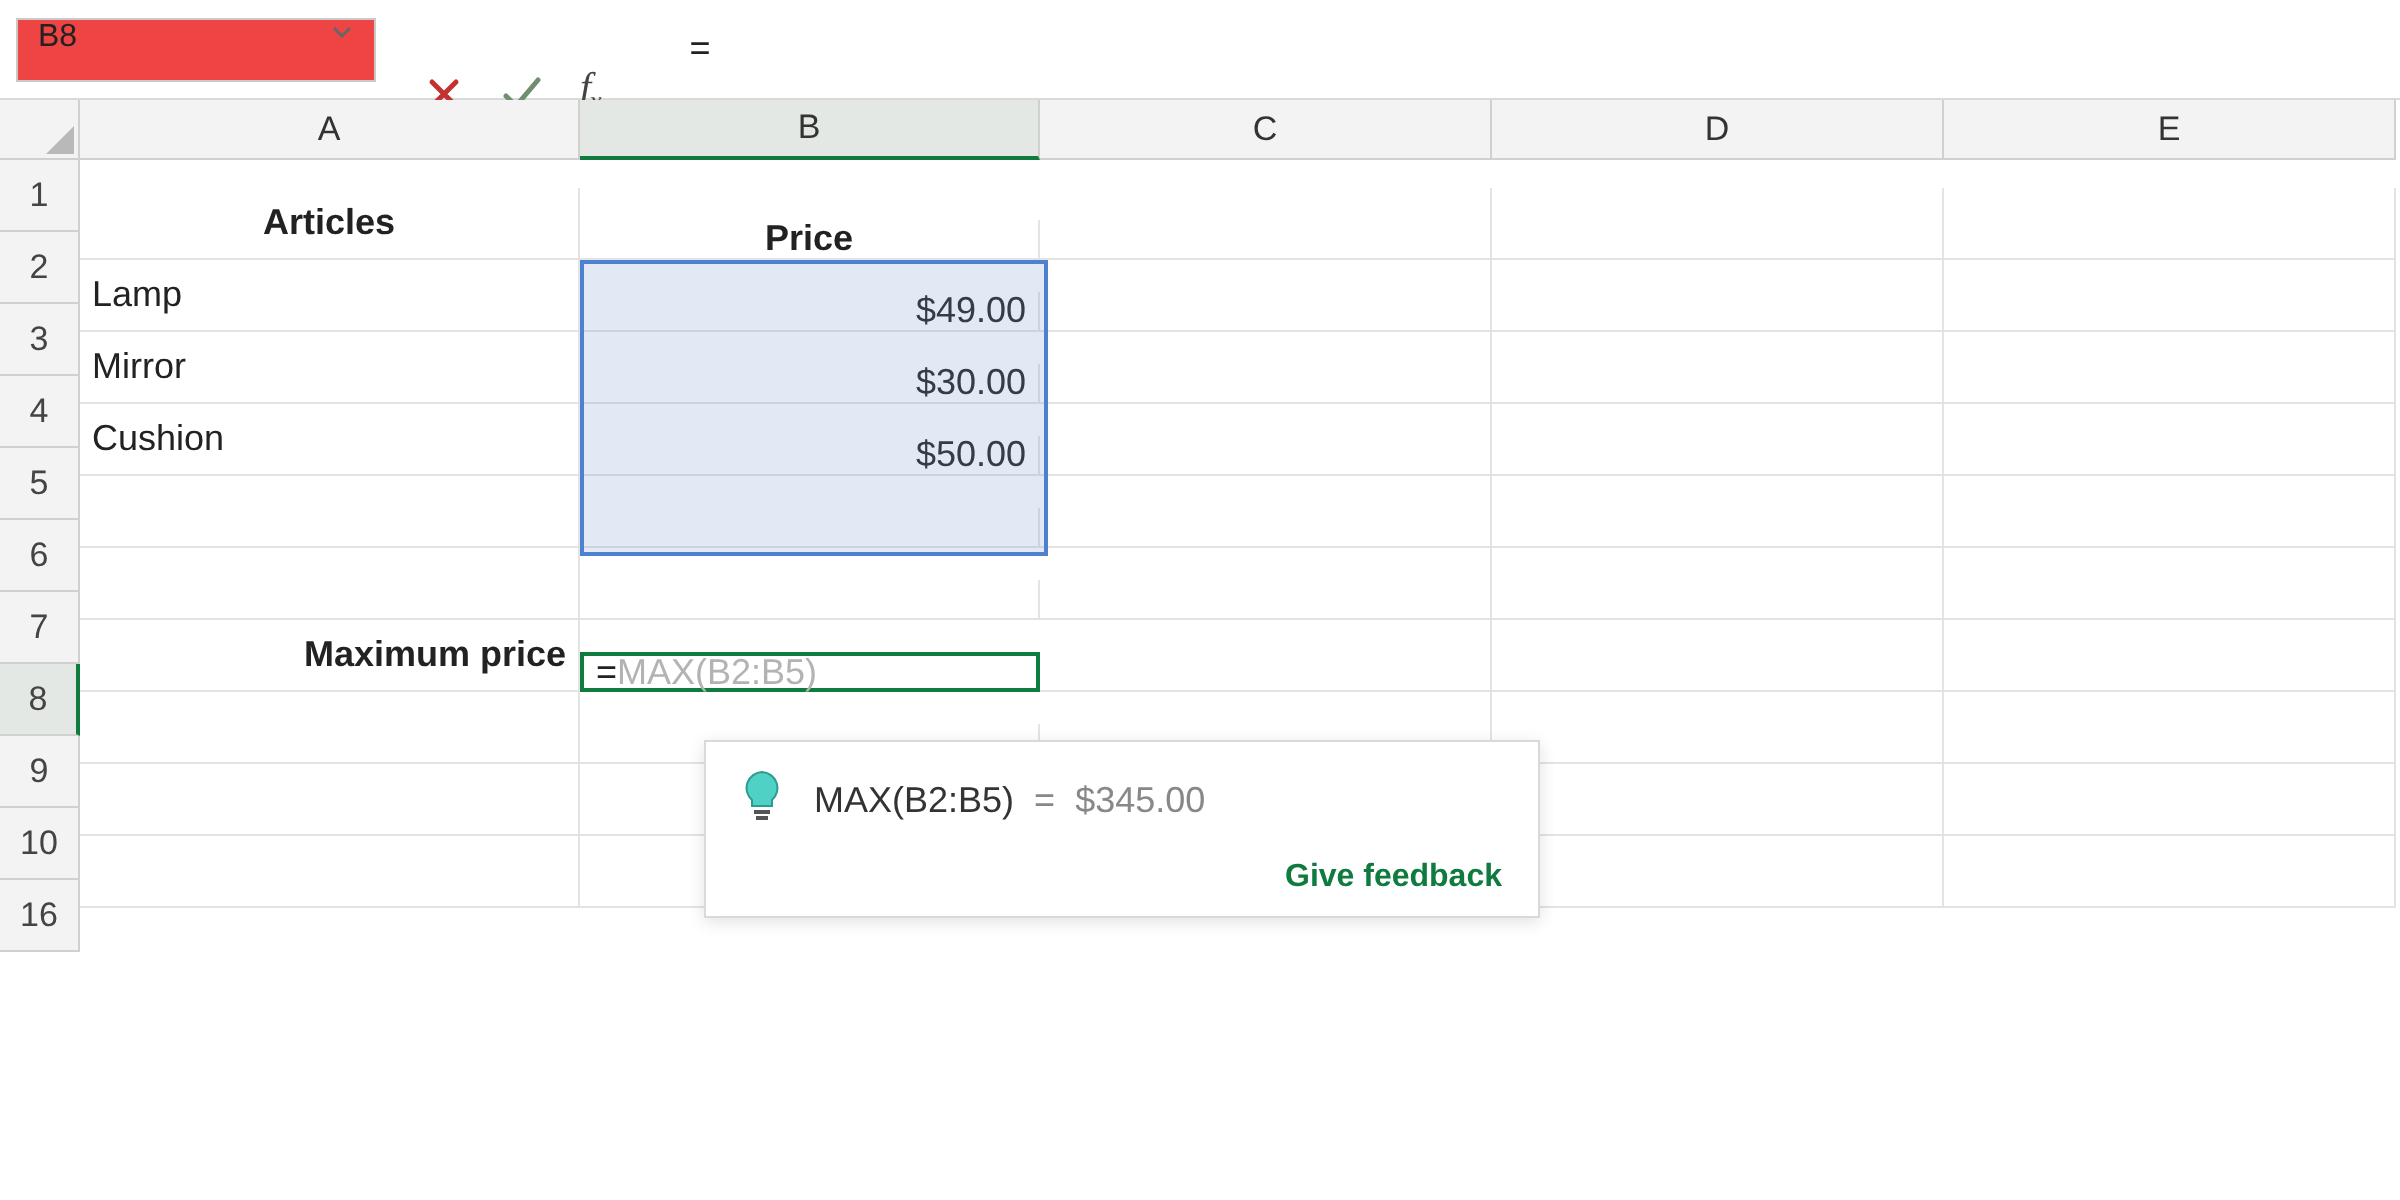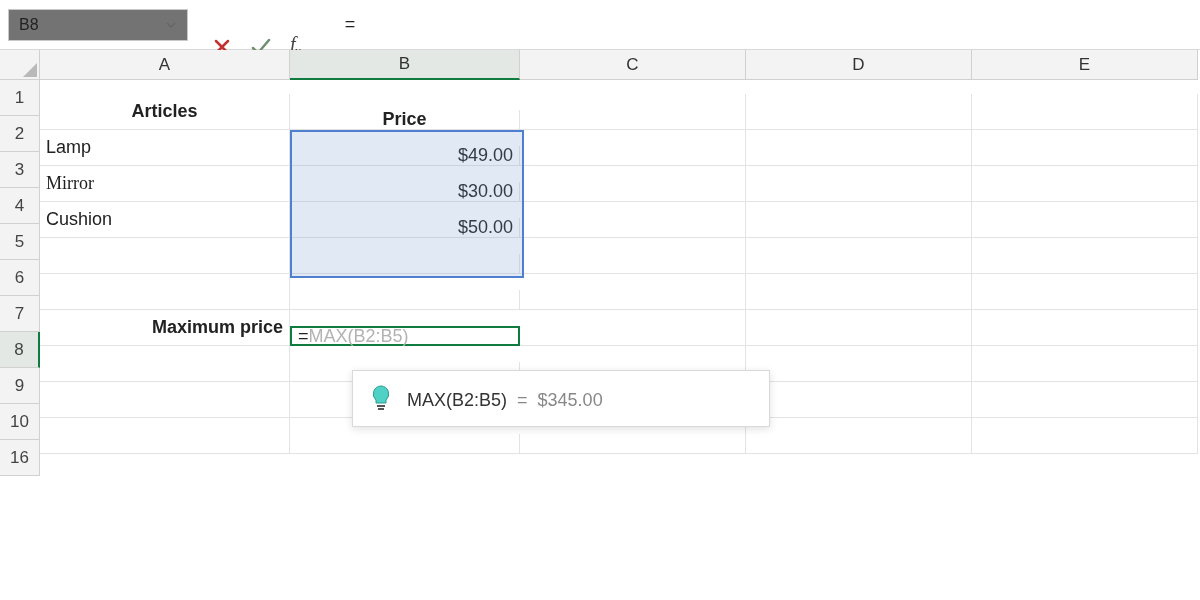--- a/index.html
+++ b/index.html
@@ -1,20 +1,20 @@
 <!DOCTYPE html>
 <html><head>
 <meta charset="utf-8">
 <style>
 html,body{margin:0;padding:0;font-family:"Segoe UI",Arial,sans-serif;font-size:15px;color:#222;background:#fff;}
 body{width:1200px;height:600px;overflow:hidden;position:relative;}
 
 
 .formula-bar{height:50px;display:flex;align-items:center;border-bottom:1px solid #d9d9d9;padding:0 8px;box-sizing:border-box;}
-.name-box{border:1px solid #c9c9c9;background:#737373;height:32px;width:180px;display:flex;align-items:center;padding:0 10px;box-sizing:border-box;}
+.name-box{border:1px solid #c9c9c9;background:#ef4444;height:32px;width:180px;display:flex;padding:0 10px;box-sizing:border-box;}
 .name-box span{flex:1;font-size:16px;}
 .formula-bar .sep{width:24px;}
 .formula-icons{display:flex;align-items:center;gap:18px;margin-right:20px;margin-top:44px;}
 .formula-input-wrap{flex:1;display:flex;align-items:center;border:1px solid transparent;height:32px;padding-left:8px;font-size:18px;}
 .fx{font-family:"Times New Roman",serif;font-style:italic;font-size:20px;letter-spacing:-1px;color:#444;margin-right:16px;}
 
 
 .grid{position:absolute;top:50px;left:0;right:0;bottom:0;}
 .corner{position:absolute;left:0;top:0;width:40px;height:30px;background:#f3f3f3;border-right:1px solid #d0d0d0;border-bottom:1px solid #d0d0d0;box-sizing:border-box;}
 .corner svg{position:absolute;right:2px;bottom:2px;}
@@ -112,21 +112,21 @@
     </div>
 
     <div class="row">
       <div class="cell A" style="justify-content:flex-start;">Lamp</div>
       <div class="cell B">$49.00</div>
       <div class="cell C"></div>
       <div class="cell D"></div>
       <div class="cell E"></div>
     </div>
     <div class="row">
-      <div class="cell A" style="justify-content:flex-start;font-family:Liberation Serif, serif;">Mirror</div>
+      <div class="cell A" style="justify-content:flex-start;">Mirror</div>
       <div class="cell B">$30.00</div>
       <div class="cell C"></div>
       <div class="cell D"></div>
       <div class="cell E"></div>
     </div>
     <div class="row">
       <div class="cell A" style="justify-content:flex-start;">Cushion</div>
       <div class="cell B">$50.00</div>
       <div class="cell C"></div>
       <div class="cell D"></div>
@@ -192,14 +192,15 @@
             <rect x="6" y="20" width="8" height="2" fill="#555"></rect>
             <rect x="7" y="23" width="6" height="2" fill="#555"></rect>
           </svg>
       </span>
       <span>
         <span>MAX(B2:B5)</span>
         &nbsp;<span class="eq">=</span>&nbsp;
         <span class="eq">$345.00</span>
       </span>
     </div>
+    <div class="tip-fb">Give feedback</div>
   </div>
 </div>
 
 </body></html>

